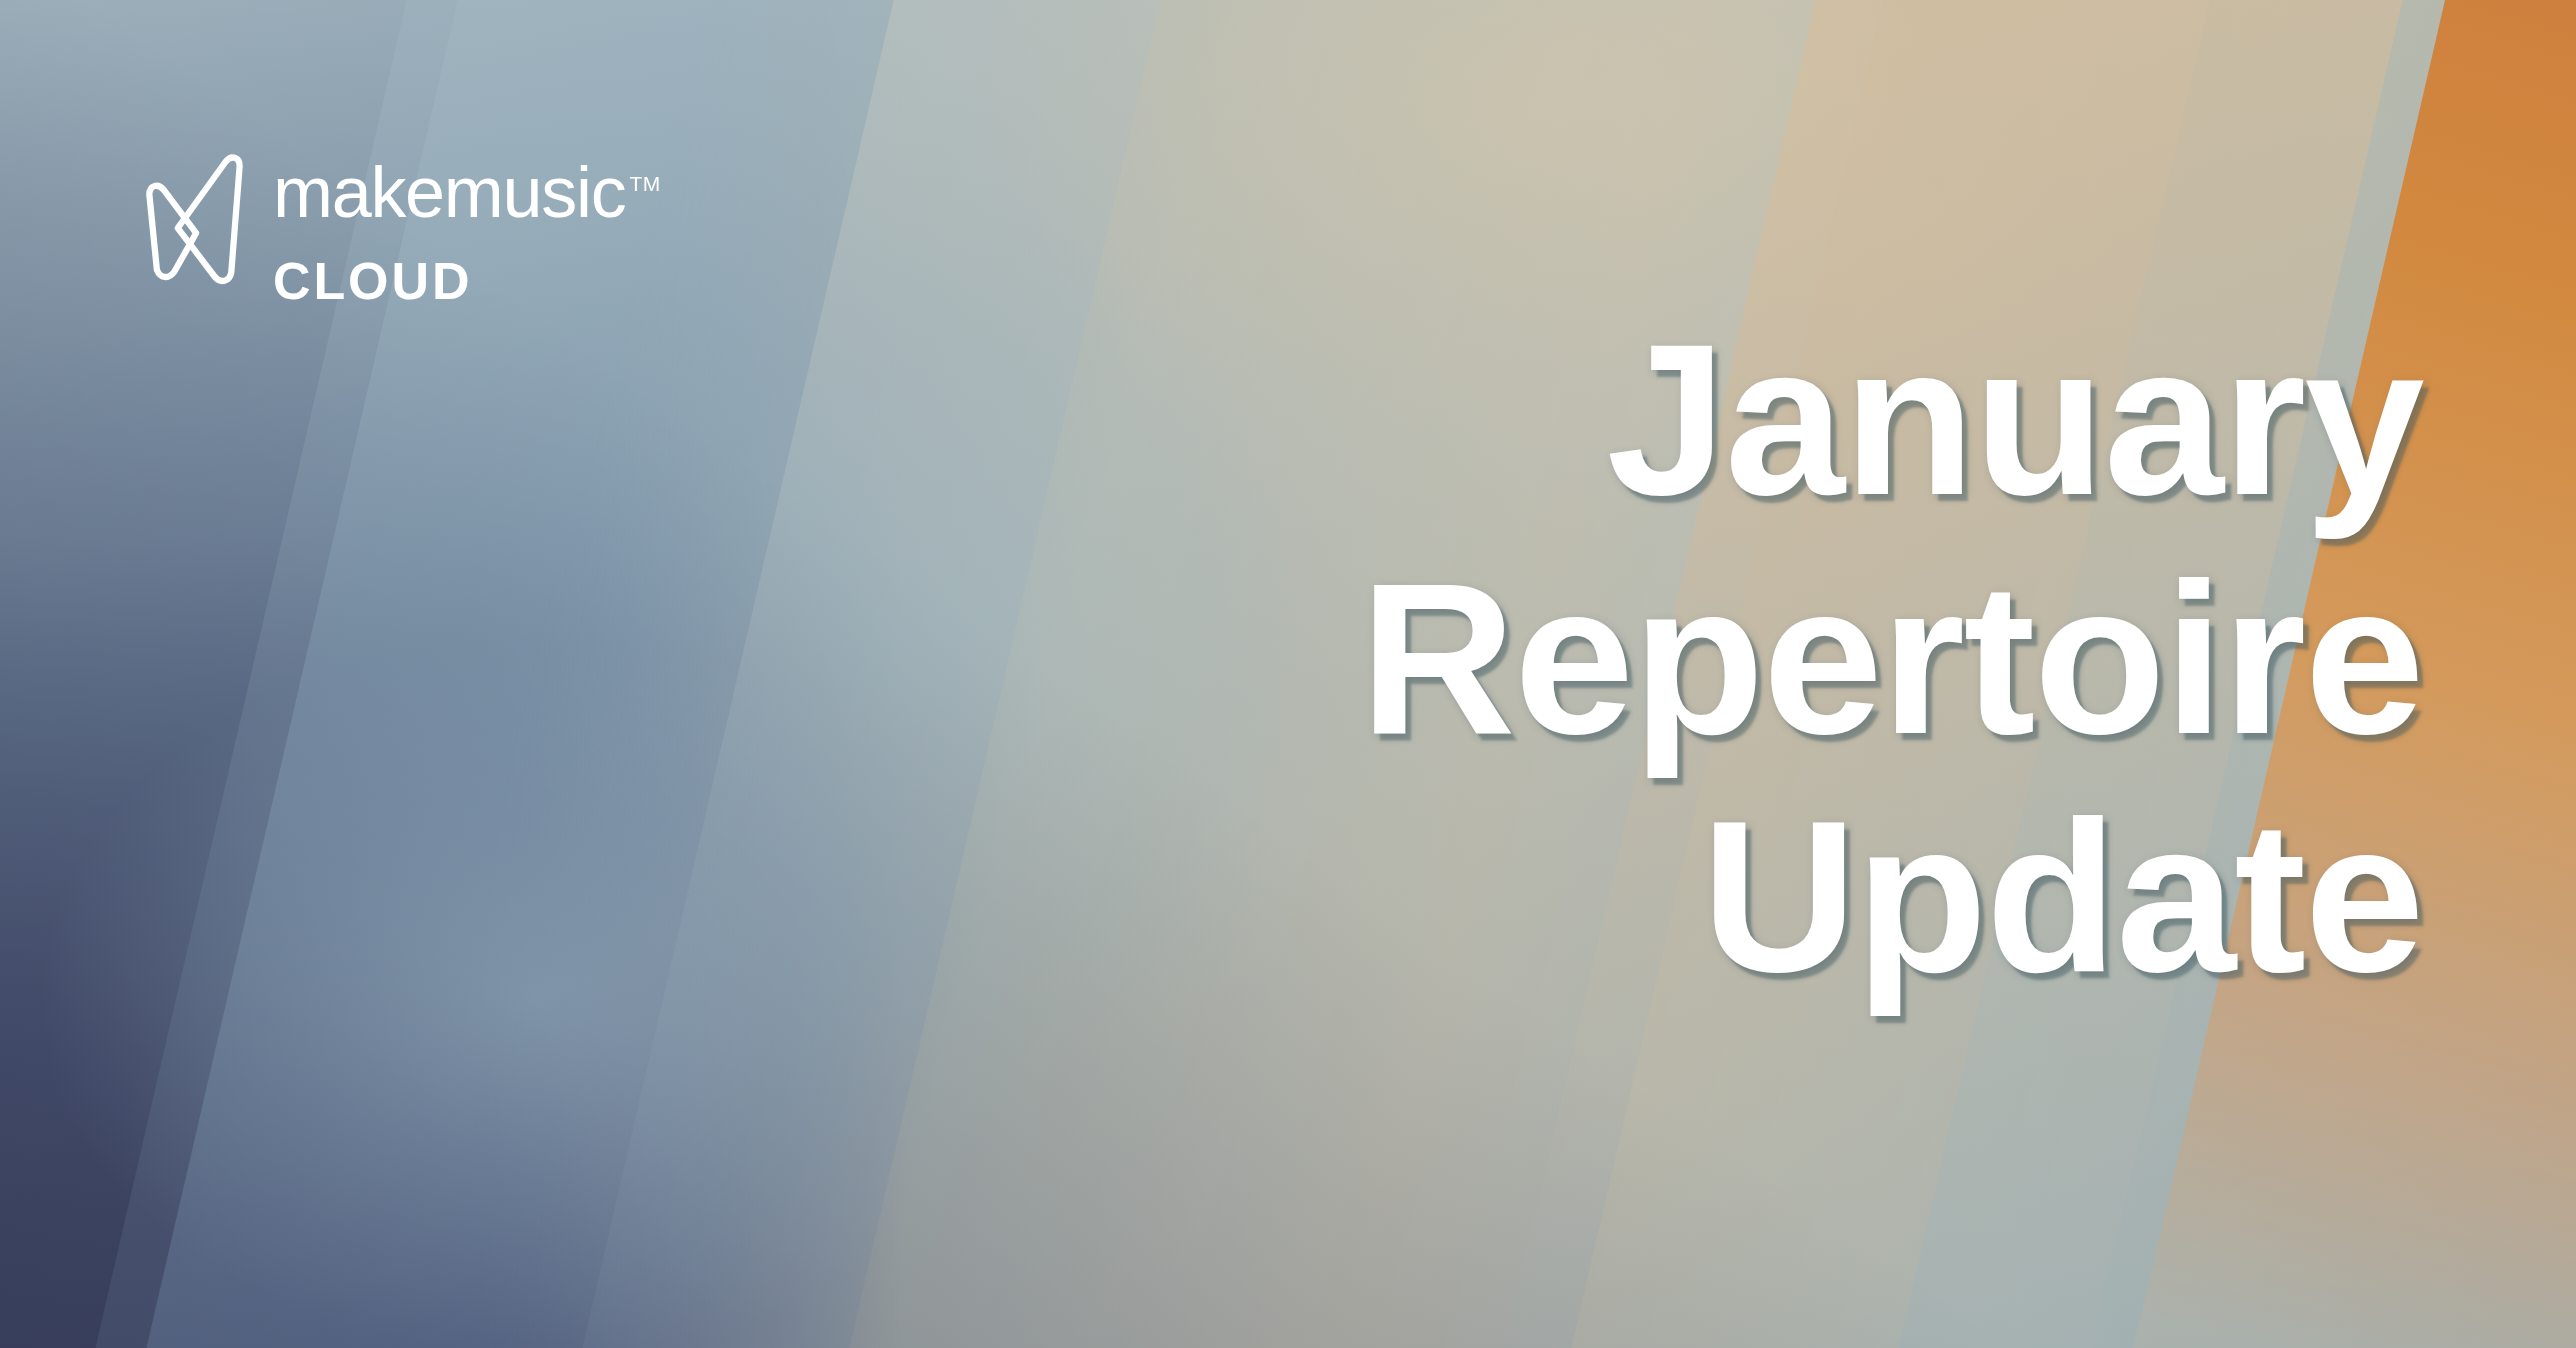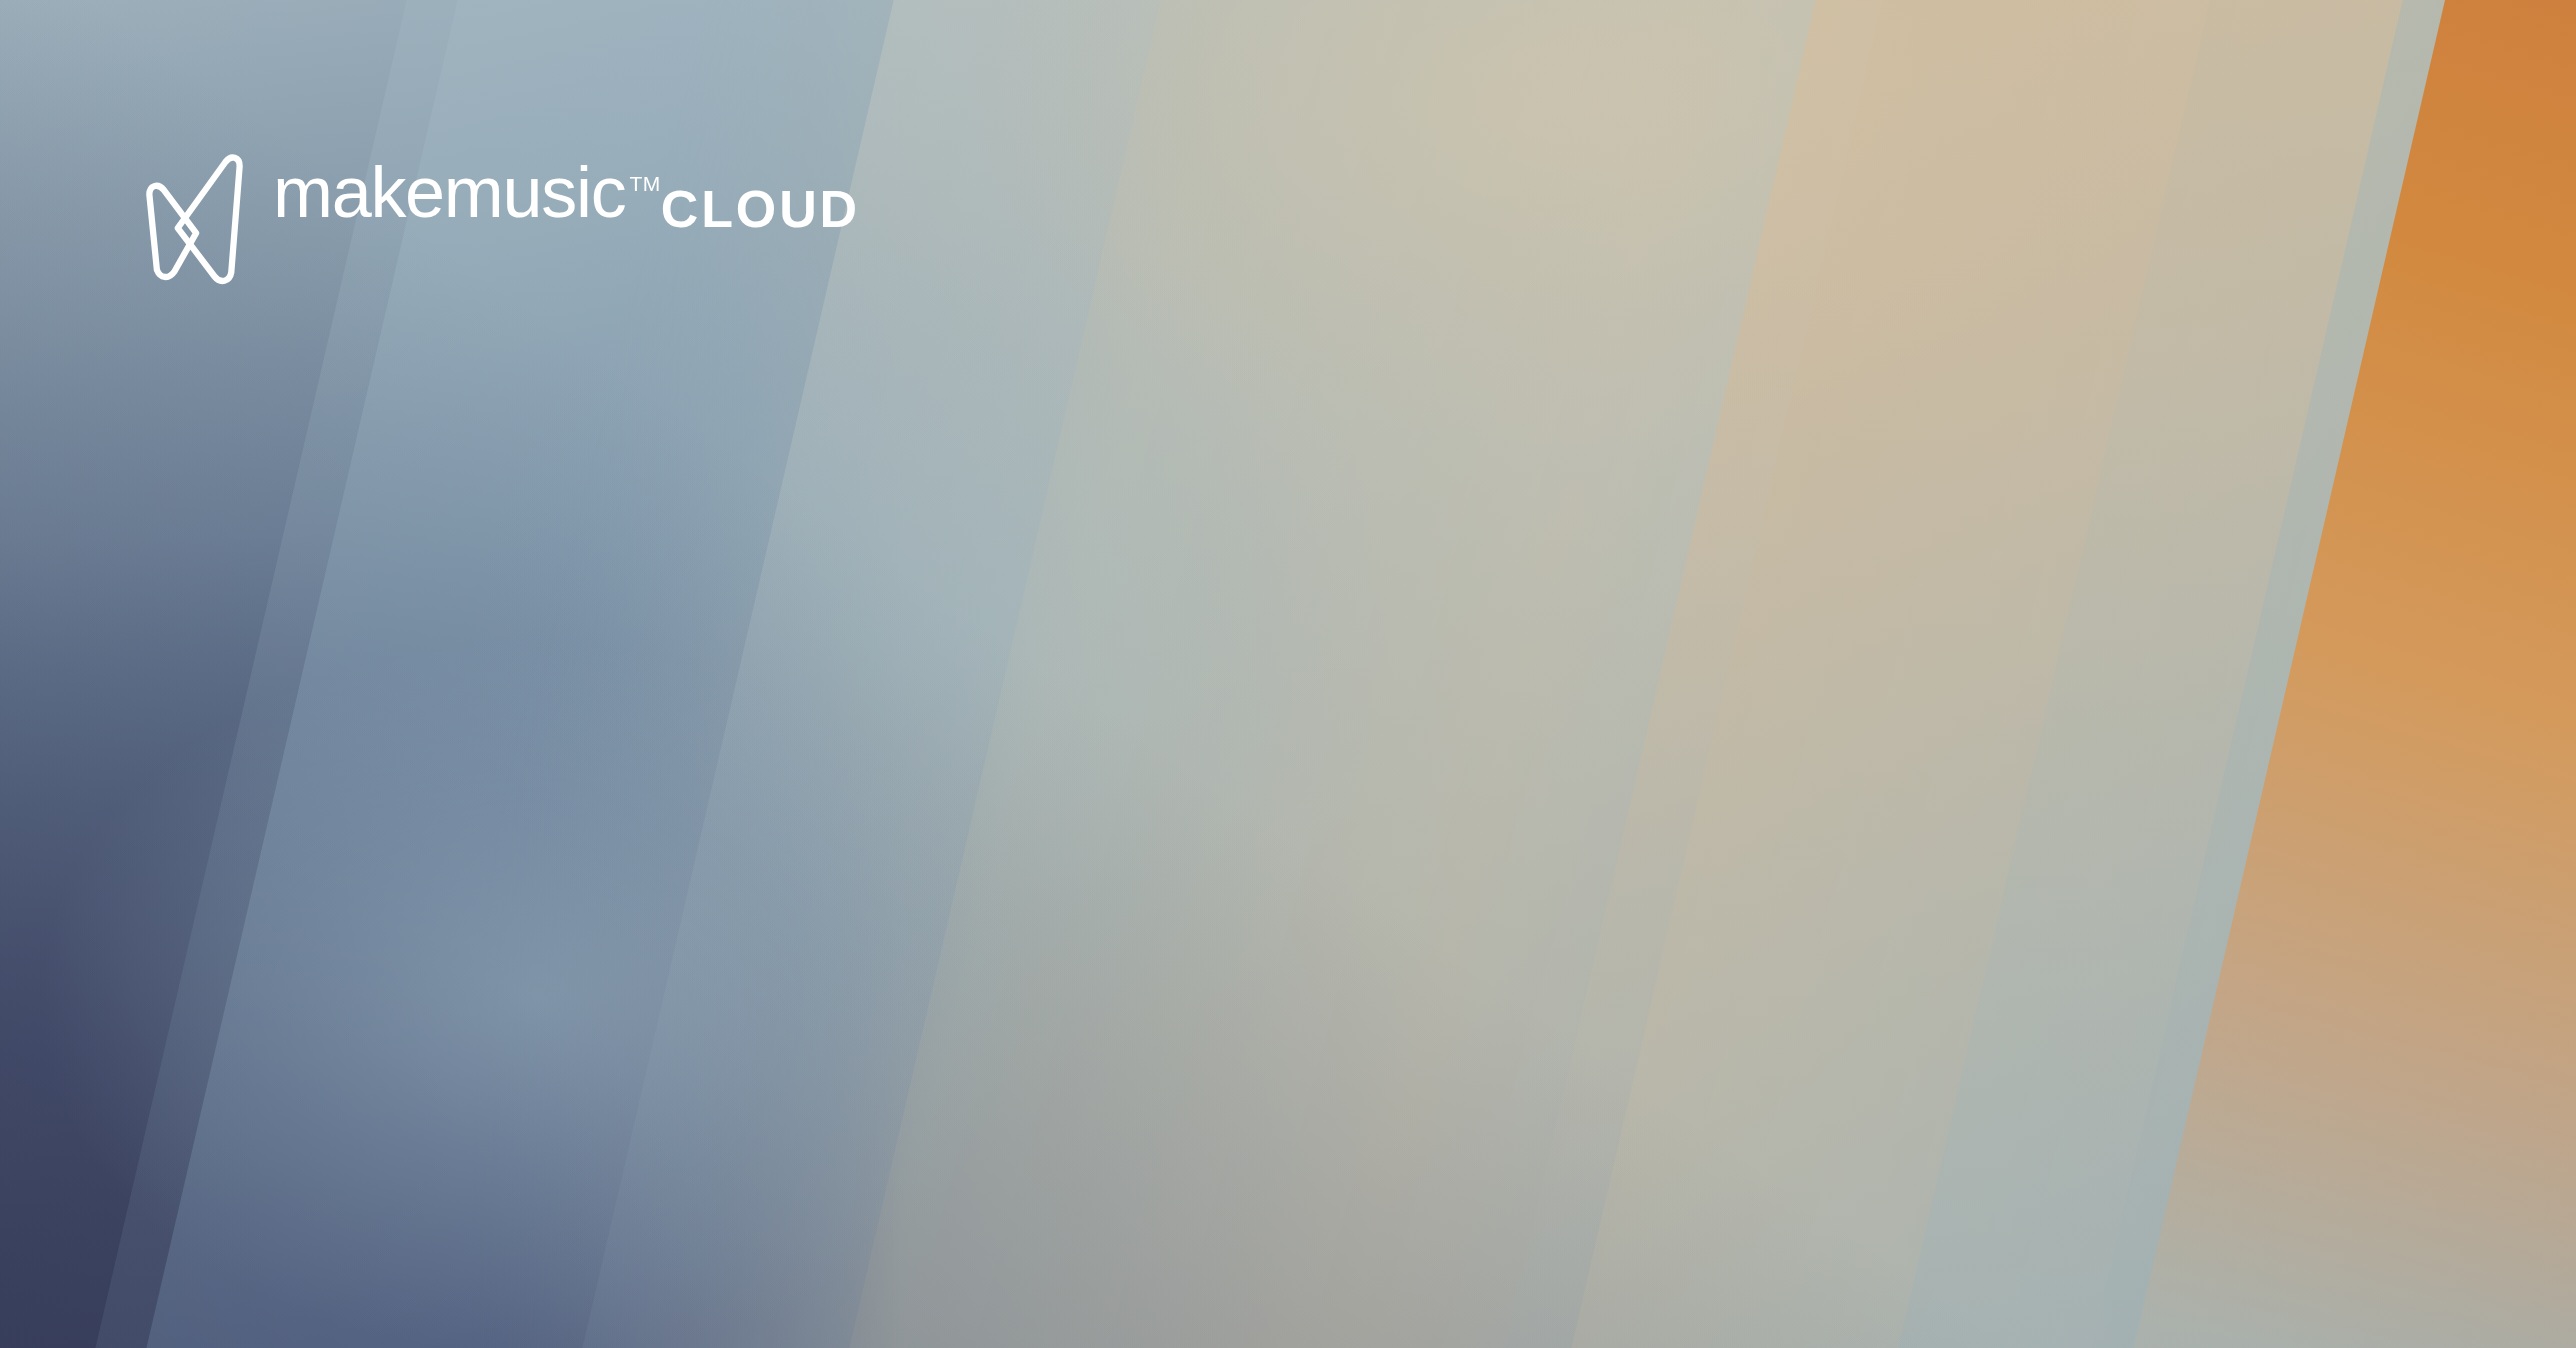--- a/index.html
+++ b/index.html
@@ -155,21 +155,21 @@
     left:141px;
     top:141px;
     display:flex;
     align-items:flex-start;
     gap:25px;
     z-index:5;
   }
   #logo-mark { width:107px; height:144px; flex:0 0 auto; margin-top:5px; }
   #logo-mark svg { display:block; width:107px; height:144px; }
 
-  #logo-words { display:flex; flex-direction:row; line-height:1; padding-top:15px; }
+  #logo-words { display:flex; flex-direction:column; line-height:1; padding-top:15px; }
 
   .wordmark-top {
     display:flex;
     align-items:flex-start;
     color:#ffffff;
     font-size:72px;
     font-weight:400;
     letter-spacing:-1.3px;
   }
   .wordmark-top .tm {
@@ -244,15 +244,20 @@
     <span id="logo-words">
       <span class="wordmark-top">
         <span>makemusic</span>
         <span class="tm">TM</span>
       </span>
       <span class="wordmark-bottom">CLOUD</span>
     </span>
 
   </div>
 
+  <div id="headline">
+    <span class="hl-line">January</span>
+    <span class="hl-line">Repertoire</span>
+    <span class="hl-line">Update</span>
+  </div>
 
 </div>
 
 
 </body></html>

